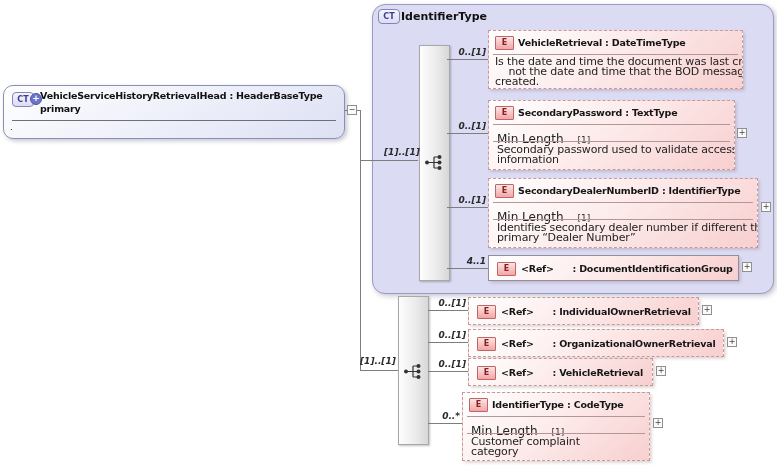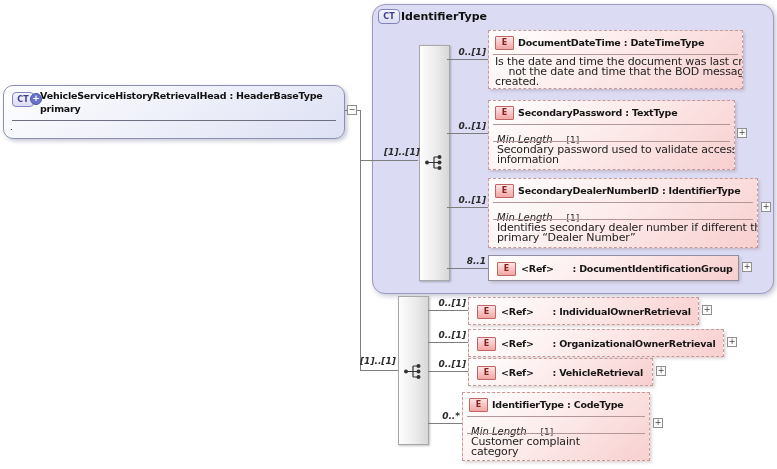--- a/index.html
+++ b/index.html
@@ -63,21 +63,21 @@
   }
   .ebox.required{border:1px solid #8f8f9f;}
   .e-icon{
     position:absolute;left:6px;top:5px;width:17px;height:12px;border:1px solid #c16464;border-radius:1px;
     background:linear-gradient(#fce4e4,#f2a6a6);color:#8c1f1f;font-size:8px;font-weight:bold;
     text-align:center;line-height:12px;
   }
   .etitle{position:absolute;left:29px;top:6px;font-size:9.5px;font-weight:bold;letter-spacing:-0.2px;white-space:pre;color:#151515;}
   .sep{position:absolute;left:4px;right:4px;height:1px;background:#b29698;}
   .frow{position:absolute;left:8px;top:27px;white-space:nowrap;}
-  .flabel{font-size:10px;font-style:italic;color:#222;}
+  .flabel{font-size:12px;color:#222;}
   .fvalue{font-size:9px;color:#333;margin-left:14px;}
   .desc{position:absolute;left:8px;font-size:11px;letter-spacing:-0.15px;
         line-height:10px;white-space:pre;color:#232323;}
 </style>
 </head>
 <body>
 
 <div class="canvas">
 
   <div class="hline" style="left:343px;top:110px;width:18px"></div>
@@ -114,25 +114,25 @@
         <circle cx="15.5" cy="8.5" r="2" fill="#333"></circle>
         <circle cx="15.5" cy="14" r="2" fill="#333"></circle>
       </svg>
     </div>
   </div>
   <div class="card" style="left:384px;top:147px;width:32px">[1]..[1]</div>
 
   <div class="card" style="left:450px;top:47px;width:36px">0..[1]</div>
   <div class="card" style="left:450px;top:121px;width:36px">0..[1]</div>
   <div class="card" style="left:450px;top:195px;width:36px">0..[1]</div>
-  <div class="card" style="left:450px;top:256px;width:36px">8..1</div>
+  <div class="card" style="left:450px;top:256px;width:36px">4..1</div>
 
   <div class="ebox" style="left:488px;top:30px;width:255px;height:59px">
     <span class="e-icon">E</span>
-    <span class="etitle">DocumentDateTime : DateTimeType</span>
+    <span class="etitle">VehicleRetrieval : DateTimeType</span>
     <div class="sep" style="top:23px"></div>
     <div class="desc" style="left:6px;top:26px">Is the date and time the document was last created. This is
     not the date and time that the BOD message instance was
 created.</div>
   </div>
 
   <div class="ebox" style="left:488px;top:100px;width:247px;height:70px">
     <span class="e-icon">E</span>
     <span class="etitle">SecondaryPassword : TextType</span>
     <div class="sep" style="top:23px"></div>

